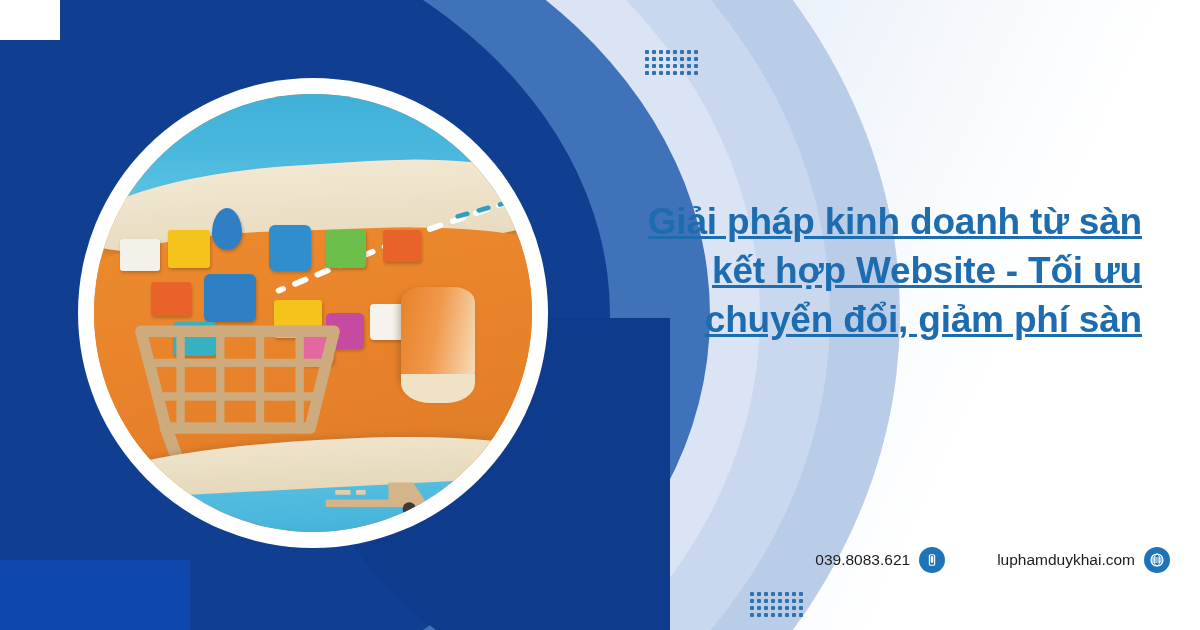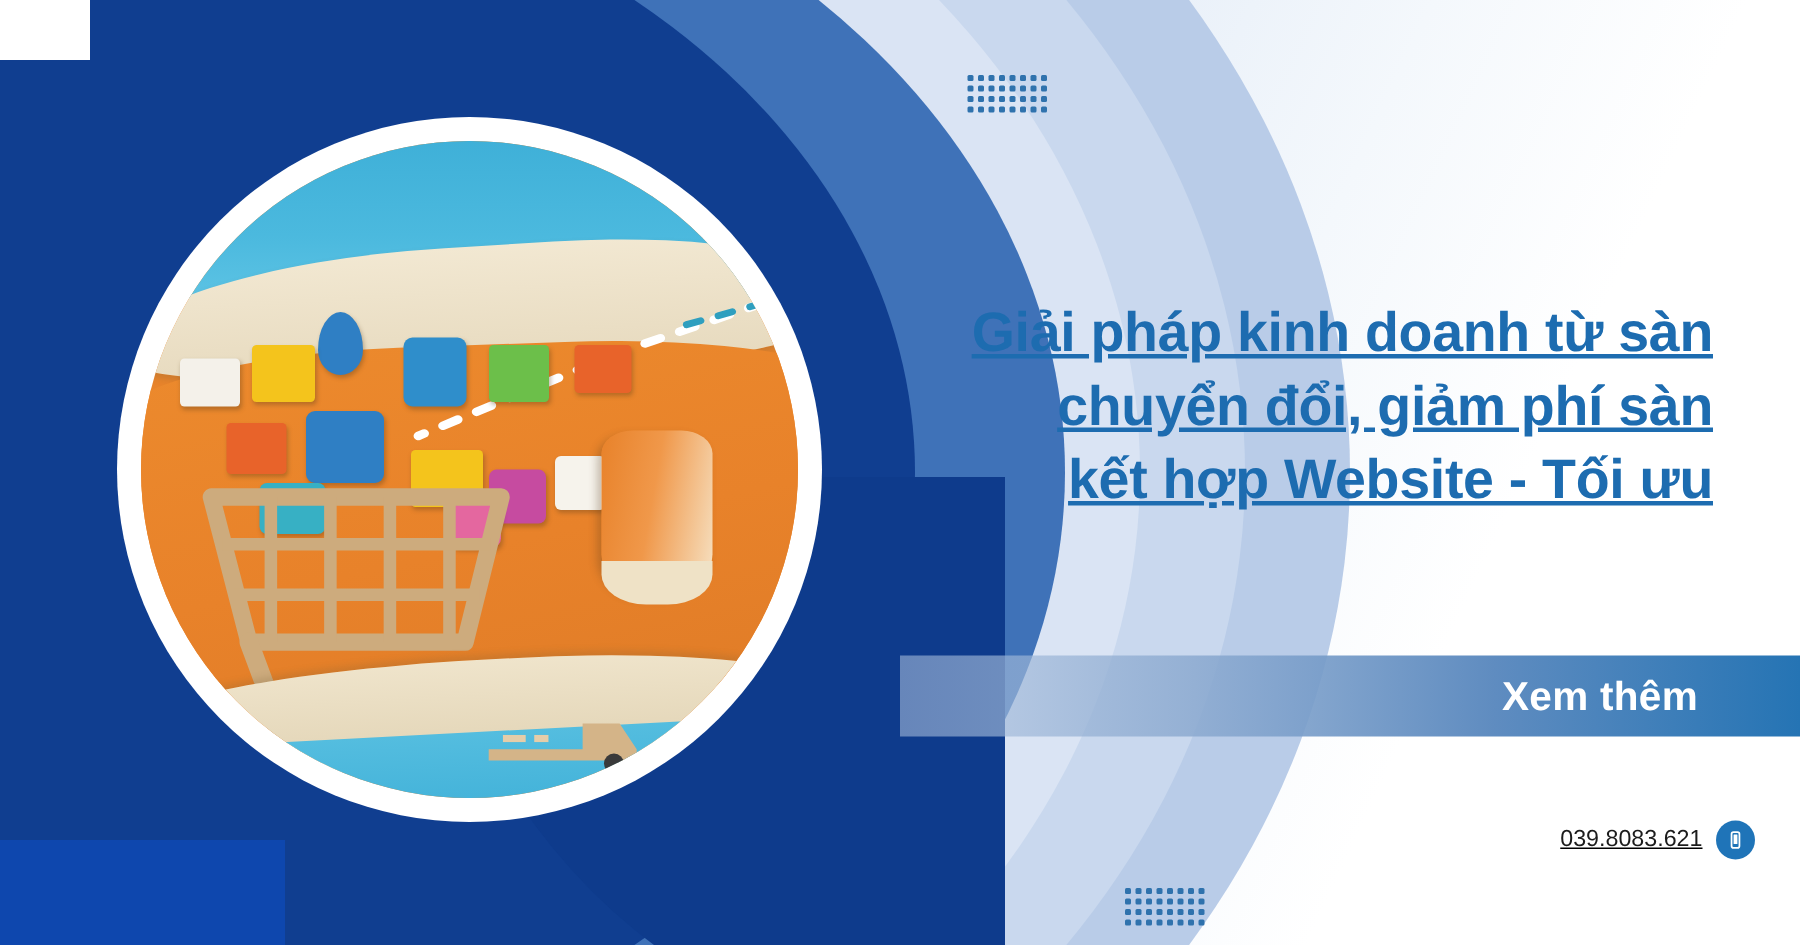--- a/index.html
+++ b/index.html
@@ -152,21 +152,21 @@
   .cta-bar .cta-label{
     color:#ffffff;font-size:27px;font-weight:bold;
     padding-right:68px;letter-spacing:.2px;
   }
 
   
   .contact{
     position:absolute;left:700px;top:540px;width:470px;height:40px;
     display:flex;align-items:center;justify-content:flex-end;gap:52px;
   }
-  .contact-item{display:flex;align-items:center;gap:9px;text-decoration:underline;}
+  .contact-item{display:flex;align-items:center;gap:9px;}
   .contact-item .ctext{font-size:15.5px;color:#1c1c1c;font-weight:normal;}
   .cicon{
     width:26px;height:26px;border-radius:50%;
     background:#1f74b8;display:flex;align-items:center;justify-content:center;
     flex:0 0 auto;
   }
   .cicon svg{display:block;}
 </style>
 </head>
 <body>
@@ -316,36 +316,45 @@
       <i style="background: rgb(47, 114, 173);"></i>
       <i style="background: rgb(47, 114, 173);"></i>
       <i style="background: rgb(47, 114, 173);"></i>
       <i style="background: rgb(47, 114, 173);"></i>
       <i style="background: rgb(47, 114, 173);"></i>
       <i style="background: rgb(47, 114, 173);"></i>
     </div>
 
   <div class="headline">
     <span>Giải pháp kinh doanh từ sàn</span>
+    <span>kết hợp Website - Tối ưu</span>
     <span>chuyển đổi, giảm phí sàn</span>
-    <span>kết hợp Website - Tối ưu</span>
   </div>
 
-  <div class="cta-bar">
-    <span class="cta-label">Xem thêm</span>
-  </div>
 
   <div class="contact">
 
     <div class="contact-item">
       <span class="ctext">039.8083.621</span>
       <span class="cicon">
         <svg width="14" height="14" viewBox="0 0 24 24">
           <rect x="7.5" y="3" width="9" height="18" rx="2.2" fill="none" stroke="#ffffff" stroke-width="2"></rect>
           <rect x="9.8" y="5.6" width="4.4" height="11" rx="0.6" fill="#ffffff"></rect>
         </svg>
       </span>
     </div>
 
+    <div class="contact-item">
+      <span class="ctext">luphamduykhai.com</span>
+      <span class="cicon">
+        <svg width="16" height="16" viewBox="0 0 24 24">
+          <circle cx="12" cy="12" r="9" fill="none" stroke="#ffffff" stroke-width="1.8"></circle>
+          <ellipse cx="12" cy="12" rx="4.2" ry="9" fill="none" stroke="#ffffff" stroke-width="1.5"></ellipse>
+          <line x1="3" y1="9" x2="21" y2="9" stroke="#ffffff" stroke-width="1.5"></line>
+          <line x1="3" y1="15" x2="21" y2="15" stroke="#ffffff" stroke-width="1.5"></line>
+          <line x1="3" y1="12" x2="21" y2="12" stroke="#ffffff" stroke-width="1.5"></line>
+        </svg>
+      </span>
+    </div>
 
   </div>
 
 </div>
 
 </body></html>

